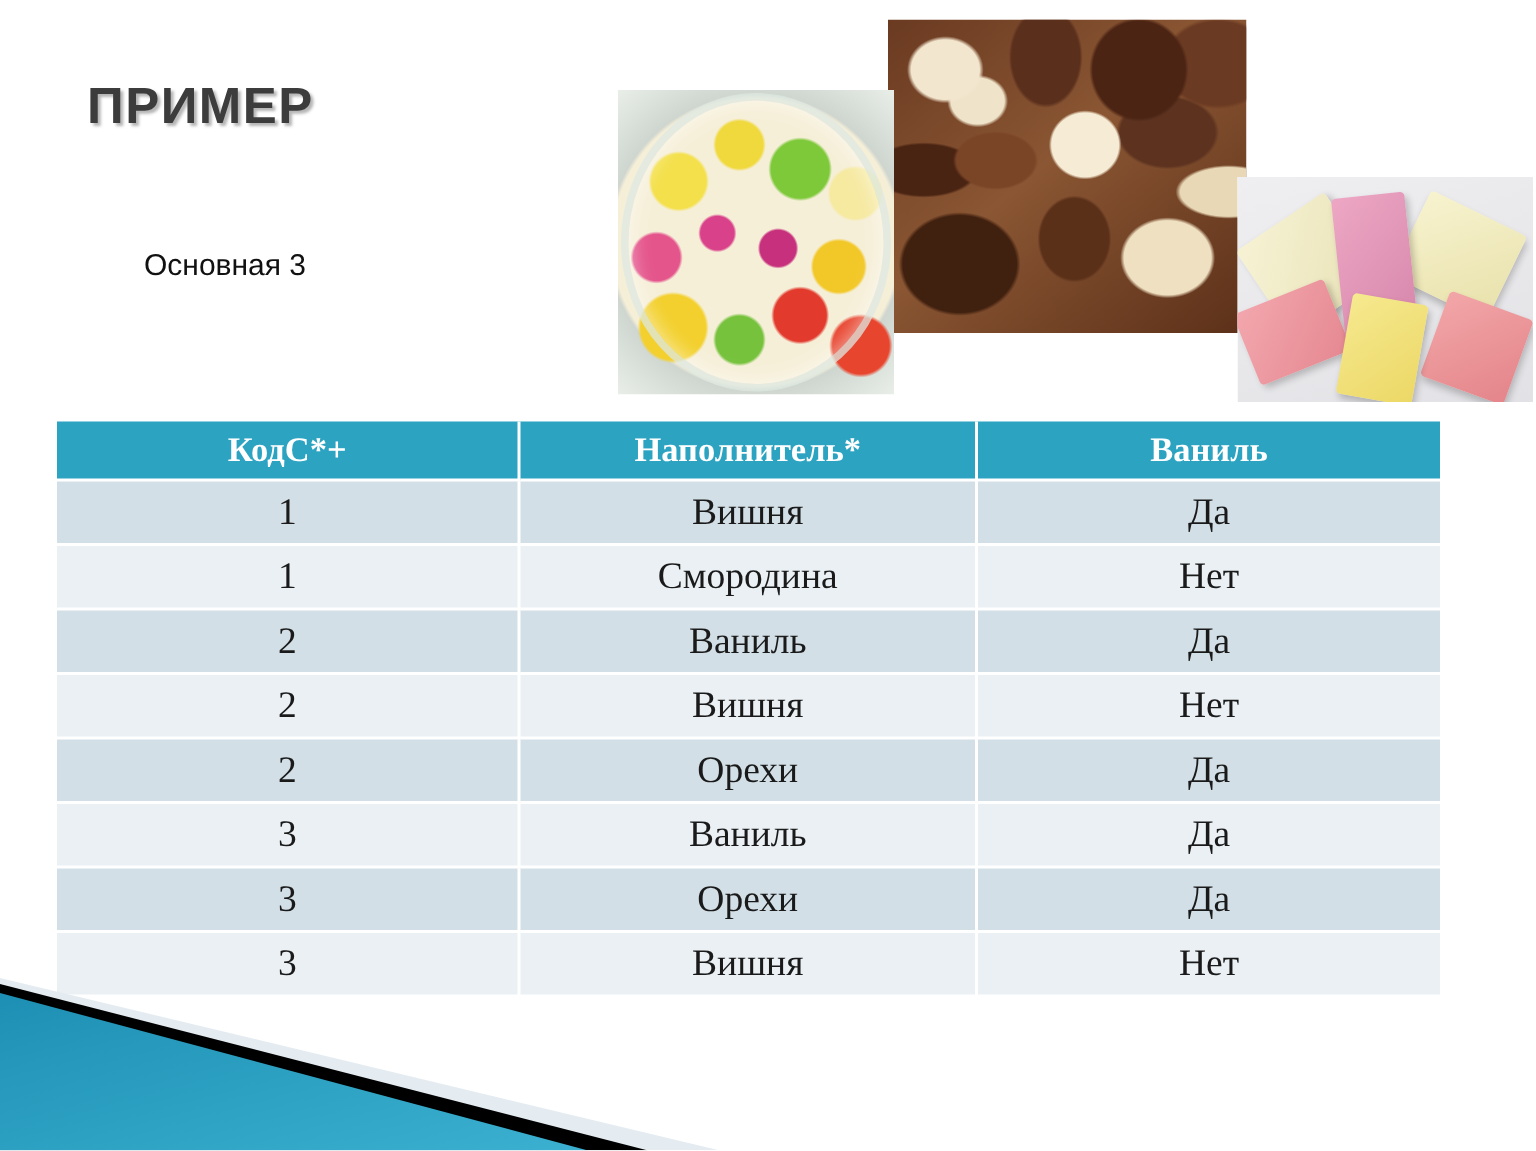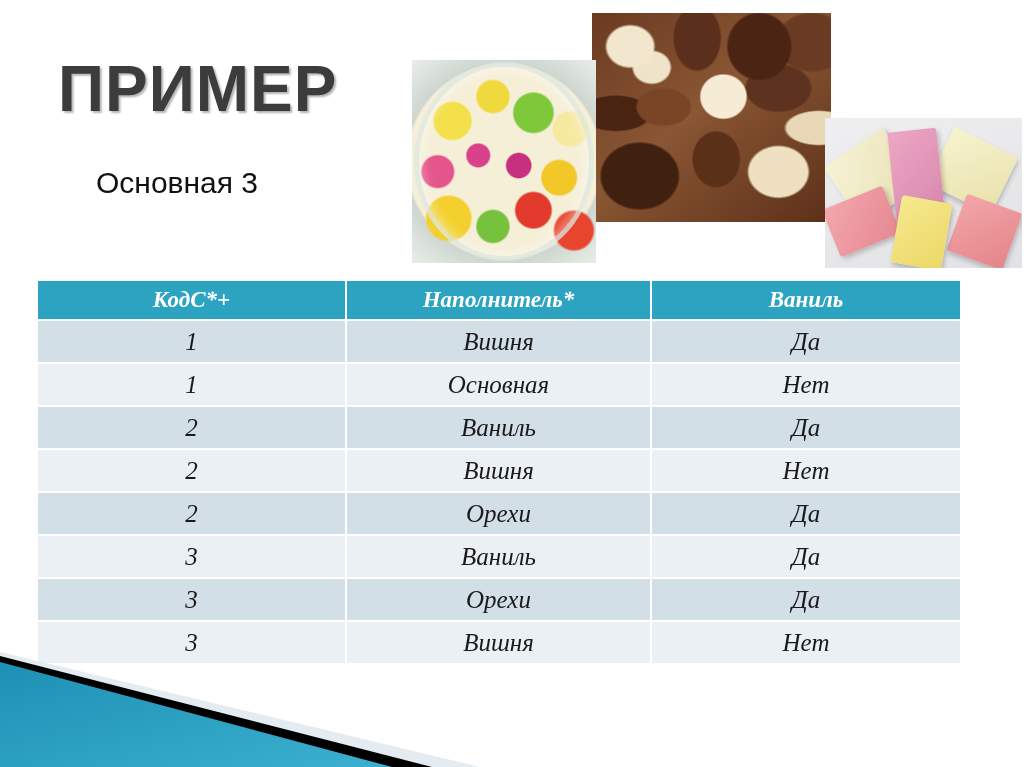--- a/index.html
+++ b/index.html
@@ -16,32 +16,32 @@
     height: 767px;
     background: #ffffff;
     overflow: hidden;
   }
 
   
   #title {
     position: absolute;
     left: 58px;
     top: 52px;
-    font-size: 64px;
+    font-size: 34px;
     font-weight: bold;
     color: #3c3c3c;
     letter-spacing: 1px;
     text-shadow: 2px 2px 2px rgba(120,120,120,0.55);
     white-space: nowrap;
   }
   #subtitle {
     position: absolute;
     left: 96px;
     top: 166px;
-    font-size: 30px;
+    font-size: 20px;
     font-weight: normal;
     color: #111111;
     white-space: nowrap;
   }
 
   
   .photo {
     position: absolute;
     overflow: hidden;
     background: #ffffff;
@@ -109,21 +109,20 @@
   .bar.b6 { left: 66%; top: 56%; width: 30%; height: 40%; background: linear-gradient(135deg,#f2a6a8,#e4858a); transform: rotate(20deg); }
 
   
   #data-table {
     position: absolute;
     left: 38px;
     top: 281px;
     width: 922px;
     border-collapse: collapse;
     table-layout: fixed;
-    font-style: italic;
   }
   #data-table th {
     height: 38px;
     background: #2ba3c1;
     color: #ffffff;
     font-family: "Liberation Serif", serif;
     font-weight: bold;
     font-size: 23px;
     text-align: center;
     border-right: 2px solid #ffffff;
@@ -195,21 +194,21 @@
       </tr>
     </thead>
     <tbody id="table-body">
         <tr>
           <td>1</td>
           <td>Вишня</td>
           <td>Да</td>
         </tr>
         <tr>
           <td>1</td>
-          <td>Основная</td>
+          <td>Смородина</td>
           <td>Нет</td>
         </tr>
         <tr>
           <td>2</td>
           <td>Ваниль</td>
           <td>Да</td>
         </tr>
         <tr>
           <td>2</td>
           <td>Вишня</td>

